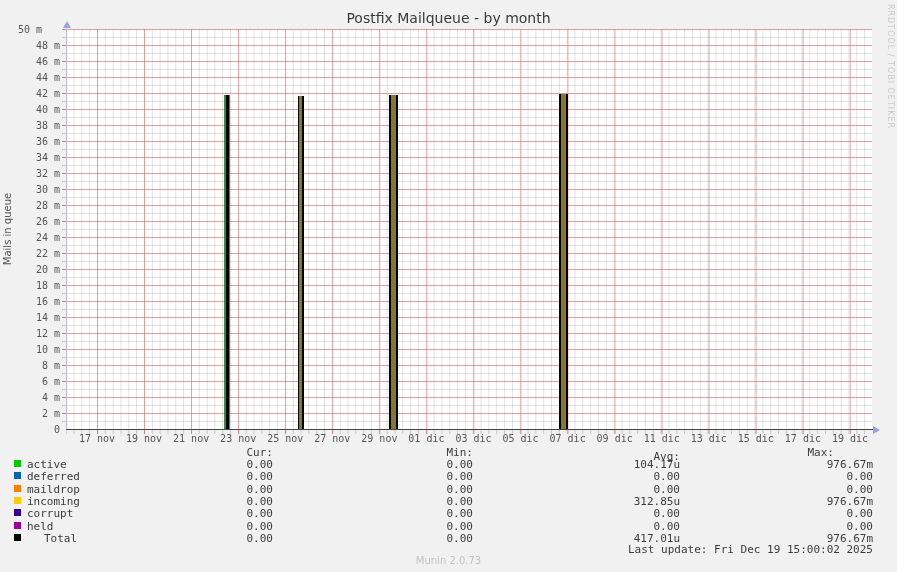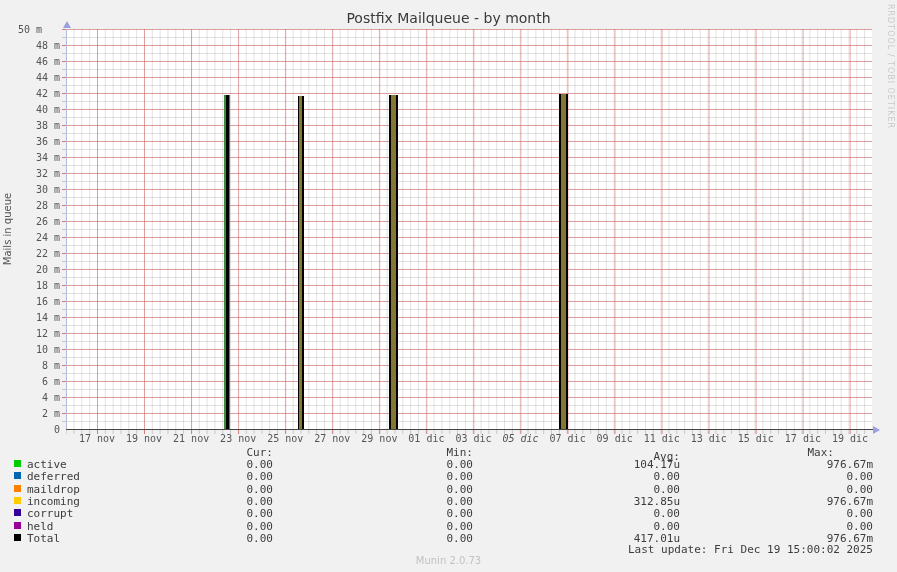--- a/index.html
+++ b/index.html
@@ -189,21 +189,21 @@
   <div id="xticks">
       <div class="xtick" style="left: 67px;">17 nov</div>
       <div class="xtick" style="left: 114.06px;">19 nov</div>
       <div class="xtick" style="left: 161.12px;">21 nov</div>
       <div class="xtick" style="left: 208.18px;">23 nov</div>
       <div class="xtick" style="left: 255.24px;">25 nov</div>
       <div class="xtick" style="left: 302.3px;">27 nov</div>
       <div class="xtick" style="left: 349.36px;">29 nov</div>
       <div class="xtick" style="left: 396.42px;">01 dic</div>
       <div class="xtick" style="left: 443.48px;">03 dic</div>
-      <div class="xtick" style="left: 490.54px; font-style: italic;">05 dic</div>
+      <div class="xtick" style="left: 490.54px;">05 dic</div>
       <div class="xtick" style="left: 537.6px;">07 dic</div>
       <div class="xtick" style="left: 584.66px;">09 dic</div>
       <div class="xtick" style="left: 631.72px;">11 dic</div>
       <div class="xtick" style="left: 678.78px;">13 dic</div>
       <div class="xtick" style="left: 725.84px;">15 dic</div>
       <div class="xtick" style="left: 772.9px;">17 dic</div>
       <div class="xtick" style="left: 819.96px;">19 dic</div>
     </div>
 
   <div class="legend" id="legend">
@@ -241,21 +241,21 @@
       <div class="lg-cell lg-right" style="left: 353px; width: 120px; top: 63.32px;">0.00</div>
       <div class="lg-cell lg-right" style="left: 560px; width: 120px; top: 63.32px;">0.00</div>
       <div class="lg-cell lg-right" style="left: 753px; width: 120px; top: 63.32px;">0.00</div>
       <div class="swatch" style="top: 77.65px; background: rgb(153, 0, 153);"></div>
       <div class="lg-cell" style="left: 27px; top: 75.65px;">held</div>
       <div class="lg-cell lg-right" style="left: 153px; width: 120px; top: 75.65px;">0.00</div>
       <div class="lg-cell lg-right" style="left: 353px; width: 120px; top: 75.65px;">0.00</div>
       <div class="lg-cell lg-right" style="left: 560px; width: 120px; top: 75.65px;">0.00</div>
       <div class="lg-cell lg-right" style="left: 753px; width: 120px; top: 75.65px;">0.00</div>
       <div class="swatch" style="top: 89.98px; background: rgb(0, 0, 0);"></div>
-      <div class="lg-cell" style="left: 27px; top: 87.98px;">Total</div>
+      <div class="lg-cell" style="left: 44px; top: 87.98px;">Total</div>
       <div class="lg-cell lg-right" style="left: 153px; width: 120px; top: 87.98px;">0.00</div>
       <div class="lg-cell lg-right" style="left: 353px; width: 120px; top: 87.98px;">0.00</div>
       <div class="lg-cell lg-right" style="left: 560px; width: 120px; top: 87.98px;">417.01u</div>
       <div class="lg-cell lg-right" style="left: 753px; width: 120px; top: 87.98px;">976.67m</div>
     </div>
 
   <div class="last-update">Last update: Fri Dec 19 15:00:02 2025</div>
   <div class="footer">Munin 2.0.73</div>
 
 </div>

